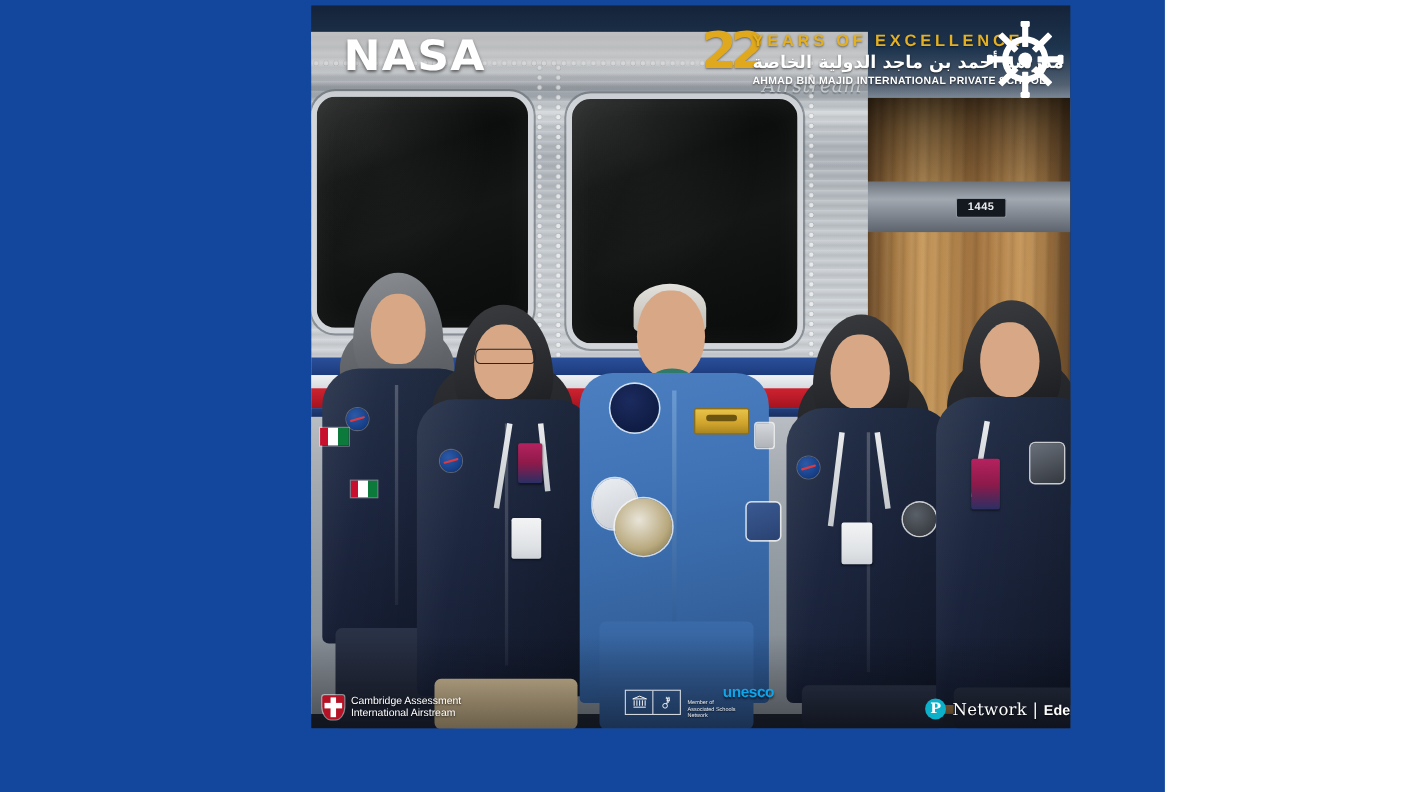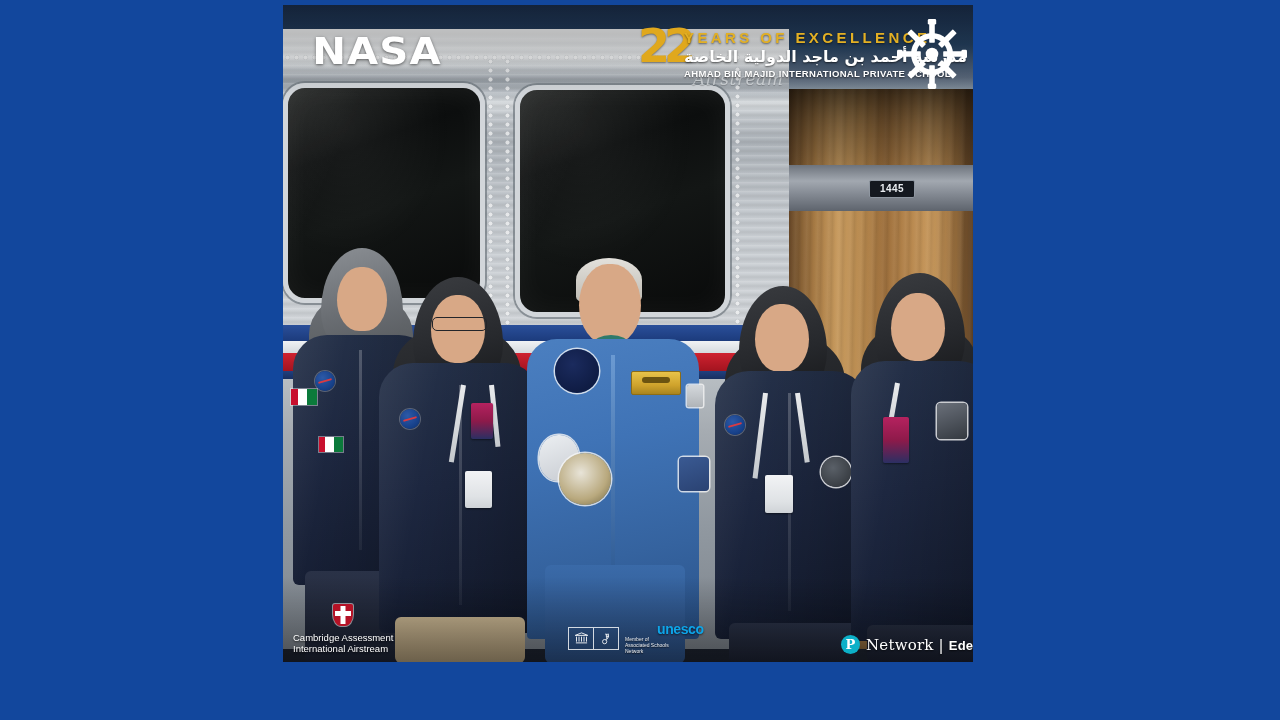--- a/index.html
+++ b/index.html
@@ -6,21 +6,21 @@
     margin: 0;
     padding: 0;
     width: 1280px;
     height: 720px;
     overflow: hidden;
     font-family: "Liberation Sans", sans-serif;
   }
 
   #slide {
     position: relative;
-    width: 1280px;
+    width: 1059px;
     height: 720px;
     background: #12479d;
     overflow: hidden;
   }
 
   
   #photo {
     position: absolute;
     left: 283px;
     top: 5px;
@@ -348,21 +348,21 @@
   }
 
   
   .logo-row {
     position: absolute;
     bottom: 8px;
     display: flex;
     align-items: center;
     gap: 6px;
   }
-  #cambridge-logo { left: 10px; flex-direction: column; }
+  #cambridge-logo { left: 10px; }
   #unesco-logo    { left: 285px; }
   #pearson-logo   { left: 558px; }
 
   .cam-shield {
     width: 20px; height: 22px;
     position: relative;
     background: #b51226;
     border-radius: 2px 2px 8px 8px / 2px 2px 12px 12px;
     box-shadow: 0 0 0 1px rgba(255,255,255,.5);
   }

